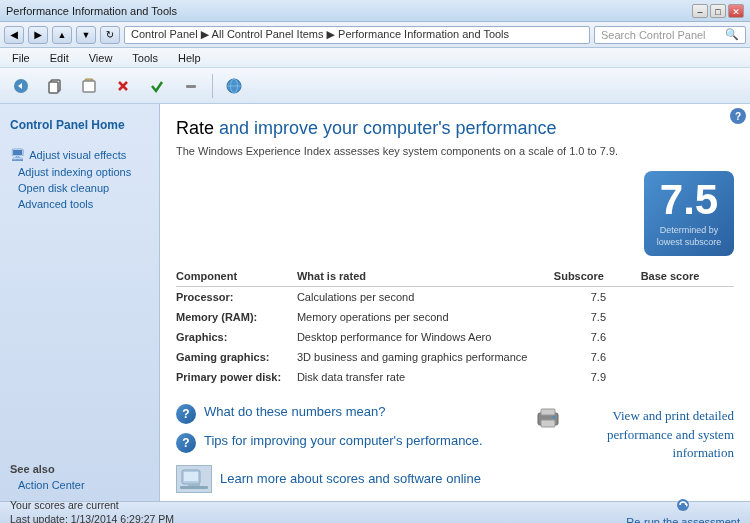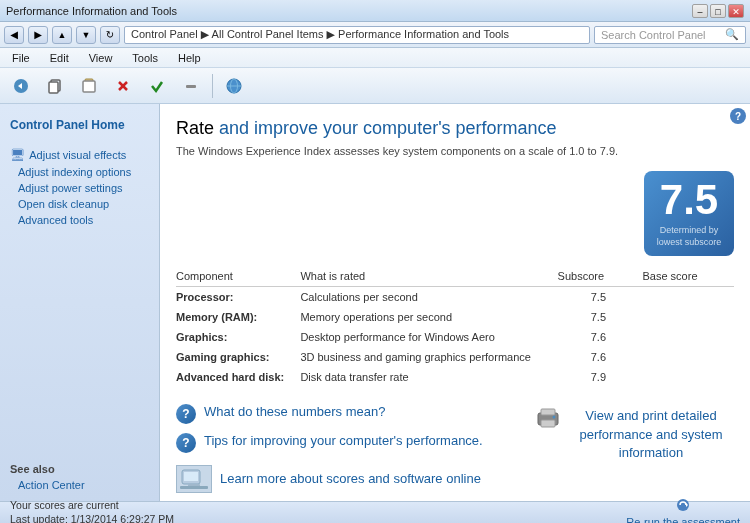--- a/index.html
+++ b/index.html
@@ -122,21 +122,21 @@
       color: #1a5fa0;
       margin-bottom: 6px;
       font-weight: normal;
     }
     .content-title span { color: #000; }
     .content-subtitle { font-size: 11px; color: #444; margin-bottom: 14px; }
 
     
     .perf-table { width: 100%; border-collapse: collapse; margin-bottom: 16px; }
     .perf-table th {
-      text-align: left; font-size: 11px; font-weight: normal; color: #333;
+      text-align: left; font-size: 11px; font-weight: bold; color: #333;
       border-bottom: 1px solid #ccc; padding: 4px 8px 4px 0;
     }
     .perf-table th.right { text-align: center; }
     .perf-table td { font-size: 11px; color: #333; padding: 4px 8px 4px 0; vertical-align: top; }
     .perf-table td.label { font-weight: bold; white-space: nowrap; }
     .perf-table td.subscore { text-align: right; color: #333; }
     .perf-table td.basescore { text-align: right; width: 120px; }
 
     
     .score-badge {
@@ -263,21 +263,20 @@
 
   <div class="sidebar">
     <div class="sidebar-home">Control Panel Home</div>
 
     <div style="margin-top:8px;">
       <div class="sidebar-link with-icon">
         <span style="color:#4a80c0;font-size:12px;">🖥</span>
         <span>Adjust visual effects</span>
       </div>
       <div class="sidebar-link">Adjust indexing options</div>
-      <div class="sidebar-link">Adjust power settings</div>
       <div class="sidebar-link">Open disk cleanup</div>
       <div class="sidebar-link">Advanced tools</div>
     </div>
 
     <div class="sidebar-see-also">See also</div>
     <div class="sidebar-action-link">Action Center</div>
   </div>
 
   <div class="content">
 
@@ -324,21 +323,21 @@
             <td class="subscore">7.6</td>
             <td class="basescore"></td>
           </tr>
           <tr>
             <td class="label">Gaming graphics:</td>
             <td>3D business and gaming graphics performance</td>
             <td class="subscore">7.6</td>
             <td class="basescore"></td>
           </tr>
           <tr>
-            <td class="label">Advanced hard disk:</td>
+            <td class="label">Primary power disk:</td>
             <td>Disk data transfer rate</td>
             <td class="subscore">7.9</td>
             <td class="basescore"></td>
           </tr>
         </tbody>
       </table>
     </div>
 
     <div style="display:flex;justify-content:space-between;align-items:flex-start;margin-top:4px;">
       <div>
@@ -365,21 +364,21 @@
         </div>
       </div>
       <div style="text-align:right;max-width:200px;margin-top:4px;">
         <div style="display:flex;align-items:flex-start;gap:6px;justify-content:flex-end;">
           <svg width="28" height="22" viewBox="0 0 28 22" style="flex-shrink:0;">
             <rect x="4" y="6" width="20" height="12" rx="2" fill="#888" stroke="#666" stroke-width="1"></rect>
             <rect x="7" y="2" width="14" height="6" rx="1" fill="#ccc" stroke="#999" stroke-width="1"></rect>
             <rect x="7" y="13" width="14" height="7" rx="1" fill="#ccc" stroke="#999" stroke-width="1"></rect>
             <circle cx="20" cy="10" r="1.5" fill="#4a8cc0"></circle>
           </svg>
-          <span class="link-text" style="text-align:center;">View and print detailed performance and system information</span>
+          <span class="link-text" style="text-align:right;font-family:Liberation Serif, serif;">View and print detailed performance and system information</span>
         </div>
       </div>
     </div>
 
   </div>
 </div>
 
 <div class="statusbar">
   <div class="statusbar-left">
     <span>Your scores are current</span>

